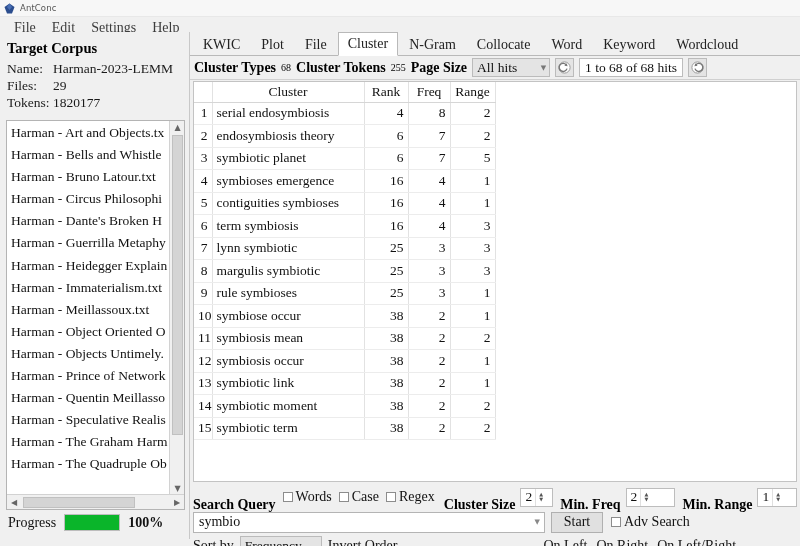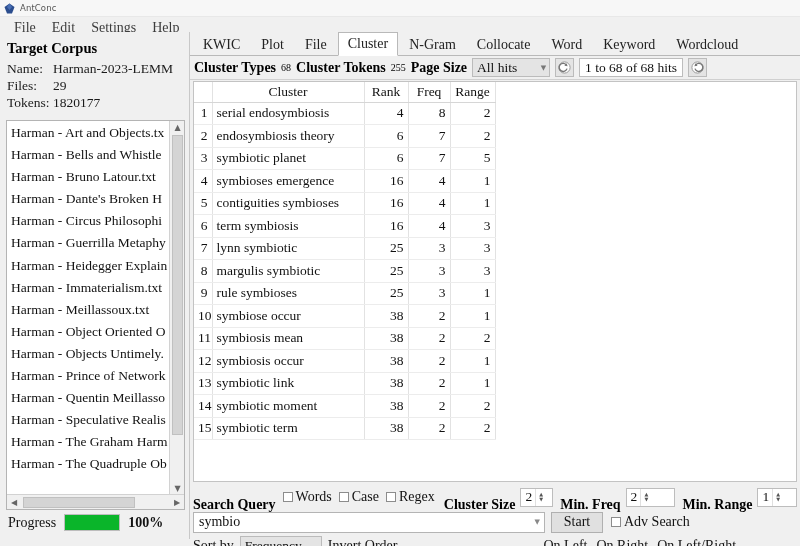--- a/index.html
+++ b/index.html
@@ -437,22 +437,22 @@
       </div>
       <div class="corpus-row">
         <span class="lbl">Tokens:</span>&nbsp;<span class="val">1820177</span>
       </div>
 
       <div class="filelist-wrap">
         <div class="filelist">
           <div class="file-item">Harman - Art and Objects.tx</div>
           <div class="file-item">Harman - Bells and Whistle</div>
           <div class="file-item">Harman - Bruno Latour.txt</div>
+          <div class="file-item">Harman - Circus Philosophi</div>
           <div class="file-item">Harman - Dante's Broken H</div>
-          <div class="file-item">Harman - Circus Philosophi</div>
           <div class="file-item">Harman - Guerrilla Metaphy</div>
           <div class="file-item">Harman - Heidegger Explain</div>
           <div class="file-item">Harman - Immaterialism.txt</div>
           <div class="file-item">Harman - Meillassoux.txt</div>
           <div class="file-item">Harman - Object Oriented O</div>
           <div class="file-item">Harman - Objects Untimely.</div>
           <div class="file-item">Harman - Prince of Network</div>
           <div class="file-item">Harman - Quentin Meillasso</div>
           <div class="file-item">Harman - Speculative Realis</div>
           <div class="file-item">Harman - The Graham Harm</div>

